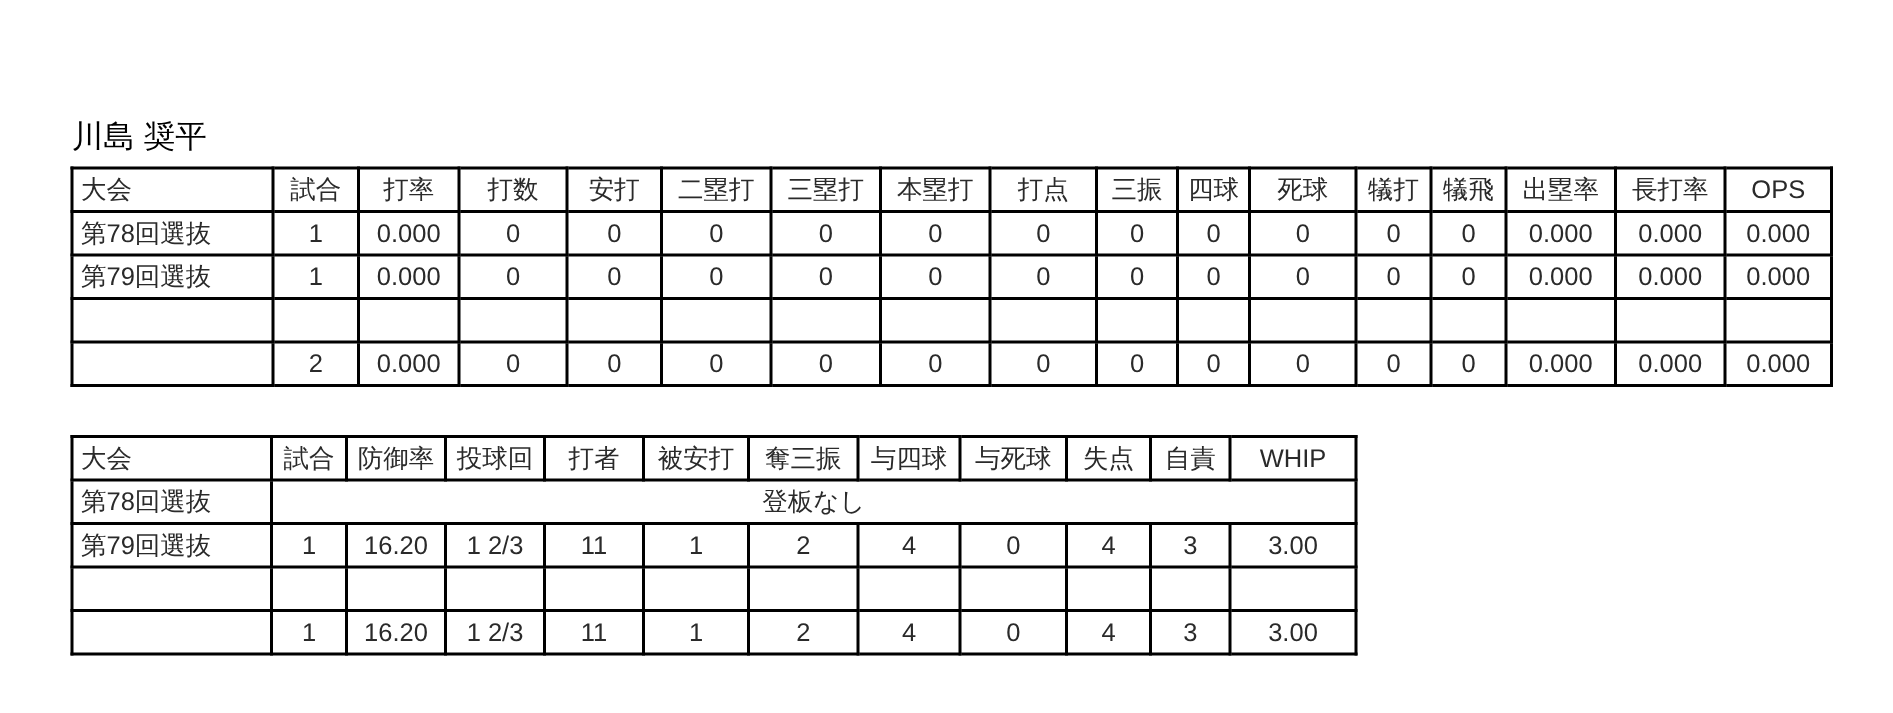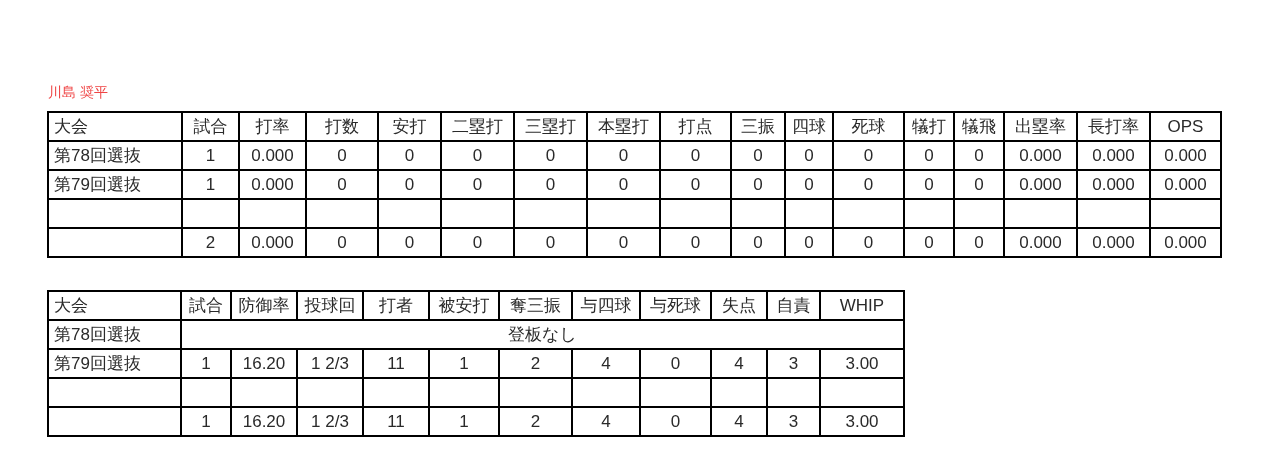--- a/index.html
+++ b/index.html
@@ -13,23 +13,23 @@
     position: relative;
     width: 1262px;
     height: 475px;
     background: #ffffff;
     overflow: hidden;
   }
   .title-block {
     position: absolute;
     left: 48px;
     top: 12px;
-    font-size: 14px;
+    font-size: 21px;
     line-height: 32px;
-    color: #ef4444;
+    color: #000000;
     white-space: pre;
   }
   table.stats {
     position: absolute;
     border-collapse: collapse;
     table-layout: fixed;
     font-size: 17px;
     color: #2a2a2a;
   }
   table.stats th, table.stats td {

